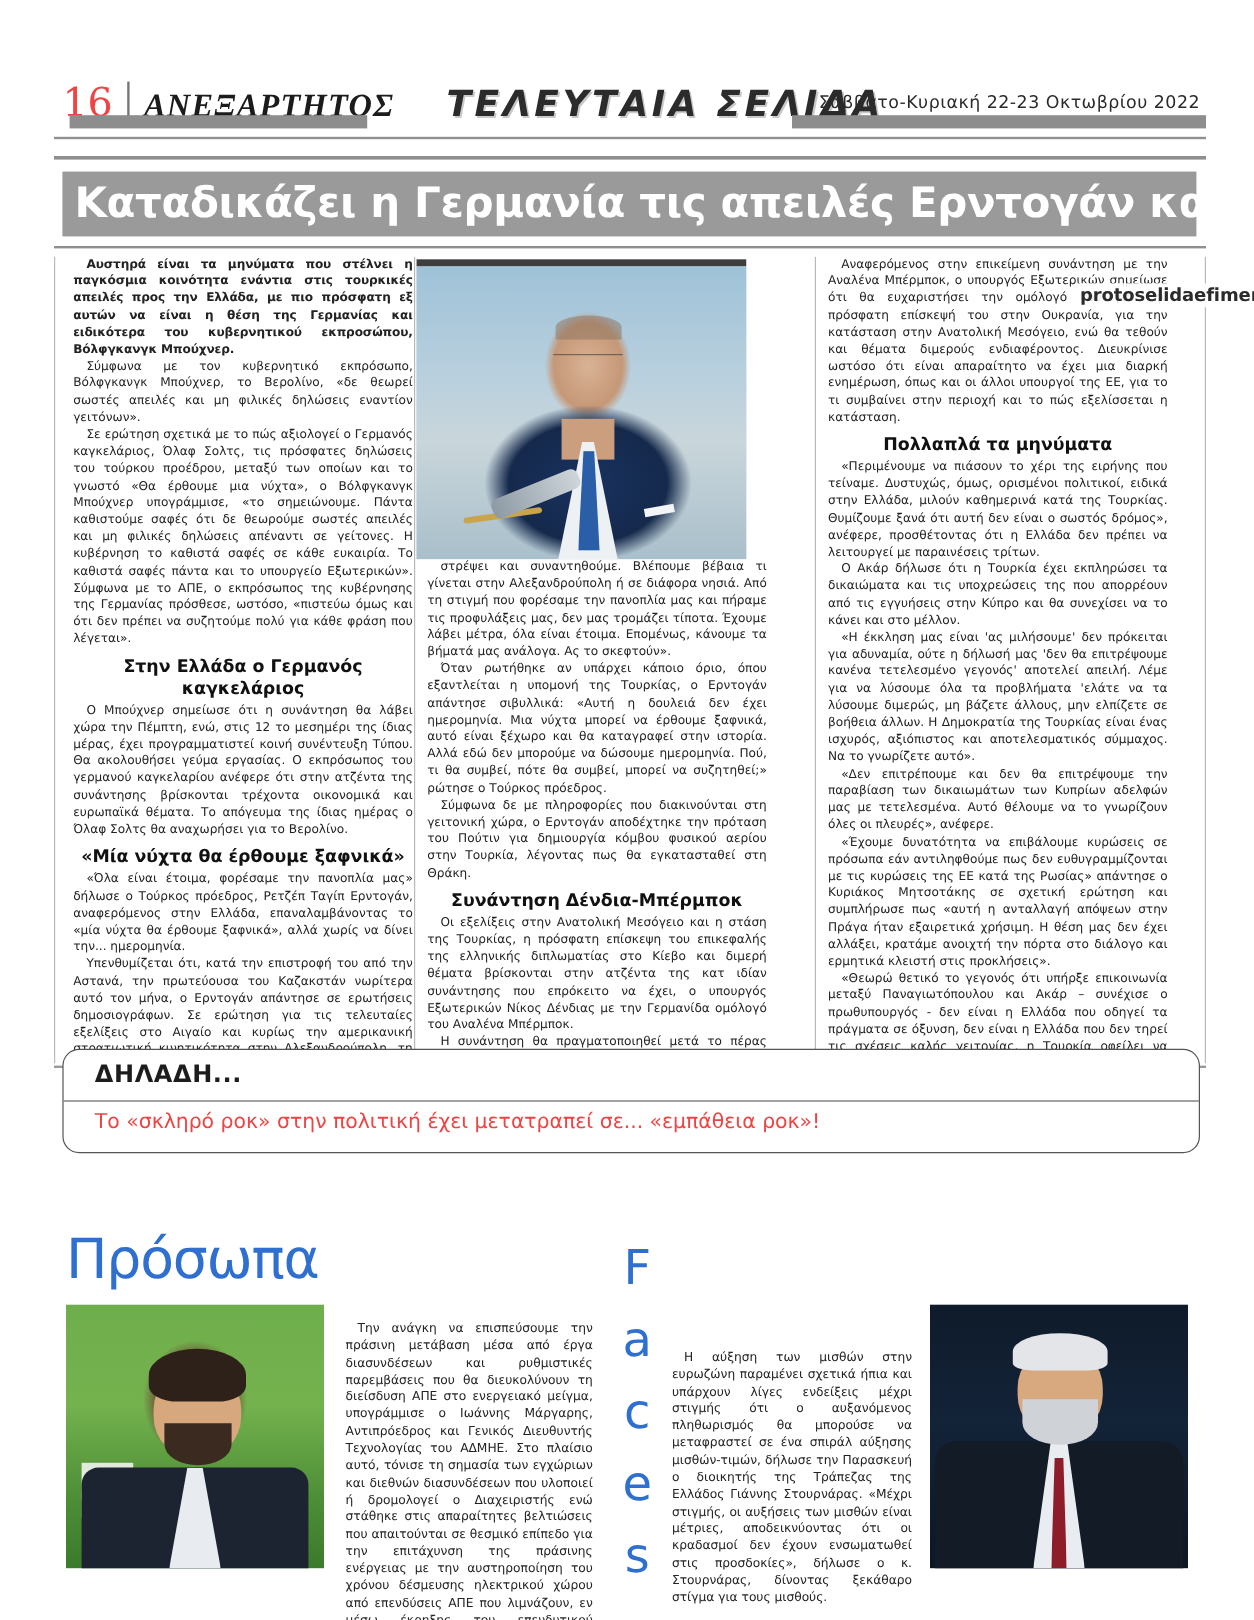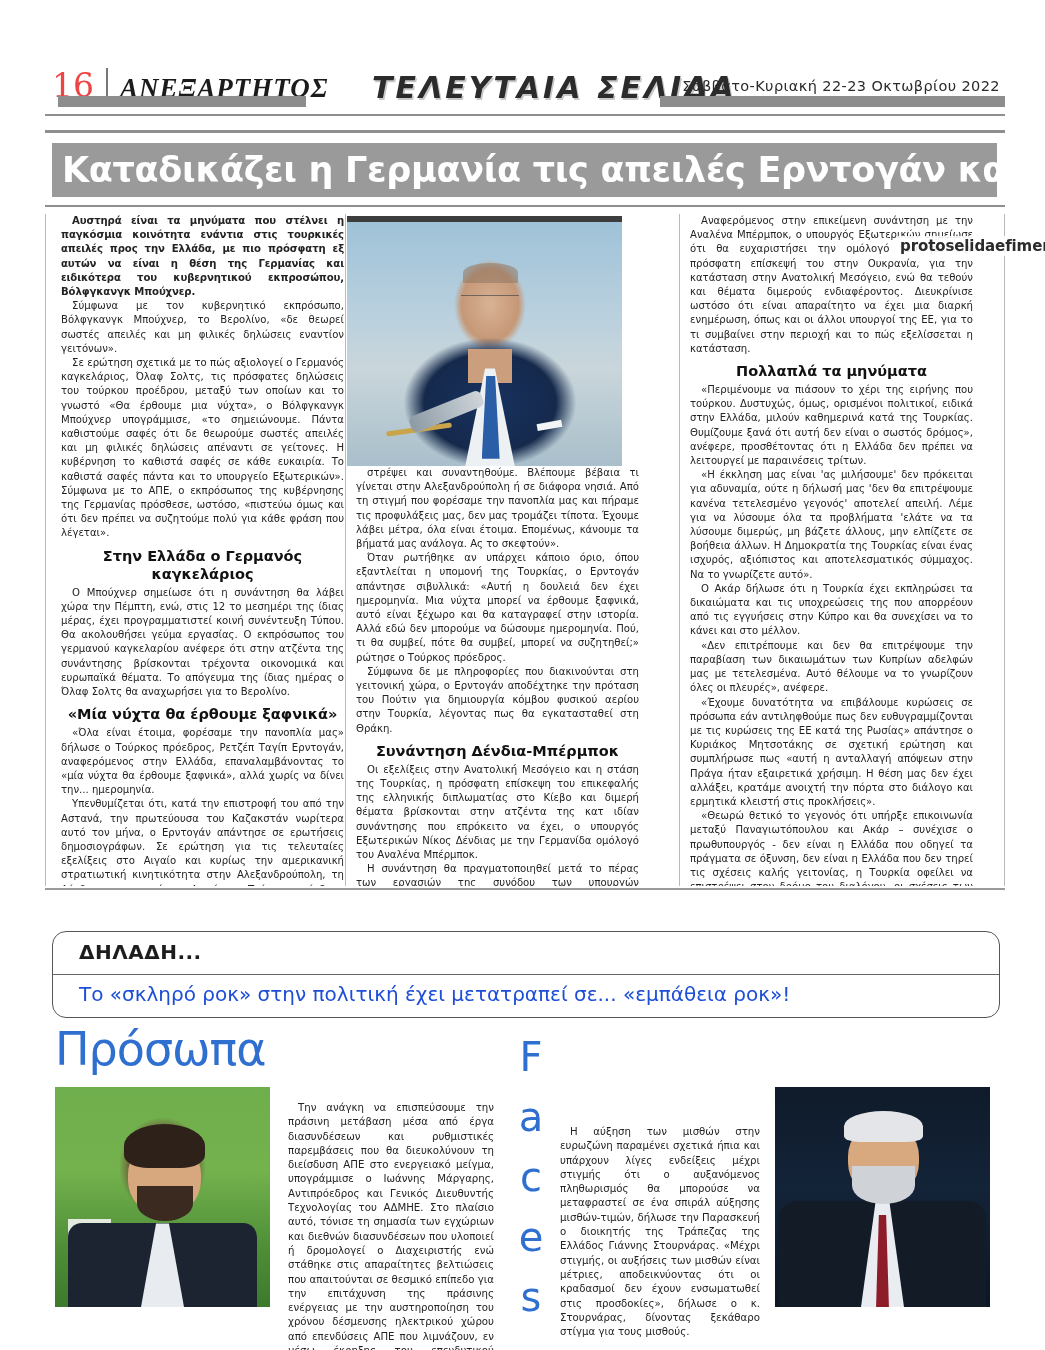--- a/index.html
+++ b/index.html
@@ -124,31 +124,31 @@
     position:absolute; left:898px; top:236px;
     font-family:"DejaVu Sans", sans-serif; font-weight:700;
     font-size:15px; color:#2b2b2b; letter-spacing:-.1px;
     background:rgba(255,255,255,.88); padding:1px 2px;
     white-space:nowrap;
   }
   .art-rule-bot { position:absolute; left:45px; top:888px; width:960px; height:2px; background:#9a9a9a; }
 
   
   .diladi {
-    position:absolute; left:52px; top:931px; width:948px; height:87px;
+    position:absolute; left:52px; top:874px; width:948px; height:87px;
     border:1.6px solid #555; border-radius:14px; background:#fff;
   }
   .diladi-title {
     position:absolute; left:26px; top:8px;
     font-size:20px; font-weight:700; letter-spacing:.5px; color:#1d1d1d;
   }
   .diladi-divider { position:absolute; left:0; top:42px; width:100%; height:1.2px; background:#666; }
   .diladi-text {
     position:absolute; left:26px; top:50px; right:20px;
-    font-size:20px; color:#1d4ed8; letter-spacing:0;
+    font-size:17px; color:#ef4444; letter-spacing:0;
   }
 
   
   .faces { position:absolute; left:0; top:1015px; width:1045px; height:335px; }
   .prosopa {
     position:absolute; left:55px; top:10px;
     font-size:46px; line-height:48px; color:#2f6fd0; font-weight:400;
     letter-spacing:-1px;
   }
   .faces-vert {
@@ -247,23 +247,23 @@
         <p>Σύμφωνα δε με πληροφορίες που διακινούνται στη γειτονική χώρα, ο Ερντογάν αποδέχτηκε την πρόταση του Πούτιν για δημιουργία κόμβου φυσικού αερίου στην Τουρκία, λέγοντας πως θα εγκατασταθεί στη Θράκη.</p>
         <h3>Συνάντηση Δένδια-Μπέρμποκ</h3>
         <p>Οι εξελίξεις στην Ανατολική Μεσόγειο και η στάση της Τουρκίας, η πρόσφατη επίσκεψη του επικεφαλής της ελληνικής διπλωματίας στο Κίεβο και διμερή θέματα βρίσκονται στην ατζέντα της κατ ιδίαν συνάντησης που επρόκειτο να έχει, ο υπουργός Εξωτερικών Νίκος Δένδιας με την Γερμανίδα ομόλογό του Αναλένα Μπέρμποκ.</p>
         <p>Η συνάντηση θα πραγματοποιηθεί μετά το πέρας των εργασιών της συνόδου των υπουργών Εξωτερικών, η οποία πραγματοποιείται στο πλαίσιο της «Διαδικασίας του Βερολίνου» για τα Δυτικά Βαλκάνια.</p>
 
       </div>
 
       <div class="col col3">
         <p>Αναφερόμενος στην επικείμενη συνάντηση με την Αναλένα Μπέρμποκ, ο υπουργός Εξωτερικών σημείωσε ότι θα ευχαριστήσει την ομόλογό του για την πρόσφατη επίσκεψή του στην Ουκρανία, για την κατάσταση στην Ανατολική Μεσόγειο, ενώ θα τεθούν και θέματα διμερούς ενδιαφέροντος. Διευκρίνισε ωστόσο ότι είναι απαραίτητο να έχει μια διαρκή ενημέρωση, όπως και οι άλλοι υπουργοί της ΕΕ, για το τι συμβαίνει στην περιοχή και το πώς εξελίσσεται η κατάσταση.</p>
         <h3>Πολλαπλά τα μηνύματα</h3>
-        <p>«Περιμένουμε να πιάσουν το χέρι της ειρήνης που τούρκου. Δυστυχώς, όμως, ορισμένοι πολιτικοί, ειδικά στην Ελλάδα, μιλούν καθημερινά κατά της Τουρκίας. Θυμίζουμε ξανά ότι αυτή δεν είναι ο σωστός δρόμος», ανέφερε, προσθέτοντας ότι η Ελλάδα δεν πρέπει να λειτουργεί με παραινέσεις τρίτων.</p>
+        <p>«Περιμένουμε να πιάσουν το χέρι της ειρήνης που τείναμε. Δυστυχώς, όμως, ορισμένοι πολιτικοί, ειδικά στην Ελλάδα, μιλούν καθημερινά κατά της Τουρκίας. Θυμίζουμε ξανά ότι αυτή δεν είναι ο σωστός δρόμος», ανέφερε, προσθέτοντας ότι η Ελλάδα δεν πρέπει να λειτουργεί με παραινέσεις τρίτων.</p>
+        <p>Ο Ακάρ δήλωσε ότι η Τουρκία έχει εκπληρώσει τα δικαιώματα και τις υποχρεώσεις της που απορρέουν από τις εγγυήσεις στην Κύπρο και θα συνεχίσει να το κάνει και στο μέλλον.</p>
         <p>«Η έκκληση μας είναι 'ας μιλήσουμε' δεν πρόκειται για αδυναμία, ούτε η δήλωσή μας 'δεν θα επιτρέψουμε κανένα τετελεσμένο γεγονός' αποτελεί απειλή. Λέμε για να λύσουμε όλα τα προβλήματα 'ελάτε να τα λύσουμε διμερώς, μη βάζετε άλλους, μην ελπίζετε σε βοήθεια άλλων. Η Δημοκρατία της Τουρκίας είναι ένας ισχυρός, αξιόπιστος και αποτελεσματικός σύμμαχος. Να το γνωρίζετε αυτό».</p>
-        <p>Ο Ακάρ δήλωσε ότι η Τουρκία έχει εκπληρώσει τα δικαιώματα και τις υποχρεώσεις της που απορρέουν από τις εγγυήσεις στην Κύπρο και θα συνεχίσει να το κάνει και στο μέλλον.</p>
         <p>«Δεν επιτρέπουμε και δεν θα επιτρέψουμε την παραβίαση των δικαιωμάτων των Κυπρίων αδελφών μας με τετελεσμένα. Αυτό θέλουμε να το γνωρίζουν όλες οι πλευρές», ανέφερε.</p>
         <p>«Έχουμε δυνατότητα να επιβάλουμε κυρώσεις σε πρόσωπα εάν αντιληφθούμε πως δεν ευθυγραμμίζονται με τις κυρώσεις της ΕΕ κατά της Ρωσίας» απάντησε ο Κυριάκος Μητσοτάκης σε σχετική ερώτηση και συμπλήρωσε πως «αυτή η ανταλλαγή απόψεων στην Πράγα ήταν εξαιρετικά χρήσιμη. Η θέση μας δεν έχει αλλάξει, κρατάμε ανοιχτή την πόρτα στο διάλογο και ερμητικά κλειστή στις προκλήσεις».</p>
         <p>«Θεωρώ θετικό το γεγονός ότι υπήρξε επικοινωνία μεταξύ Παναγιωτόπουλου και Ακάρ – συνέχισε ο πρωθυπουργός - δεν είναι η Ελλάδα που οδηγεί τα πράγματα σε όξυνση, δεν είναι η Ελλάδα που δεν τηρεί τις σχέσεις καλής γειτονίας, η Τουρκία οφείλει να επιστρέψει στον δρόμο του διαλόγου, οι σχέσεις των δύο λαών δεν είναι εχθρικές, προ ημερών είχαμε την έναρξη της ακτοπλοϊκής γραμμής Θεσσαλονίκης - Σμύρνης, ας παραμείνουμε στην θετική ατζέντα ανάμεσα στις δύο χώρες».</p>
 
       </div>
 
     </div>
   </div>
 
   <div class="photo-wrap">

